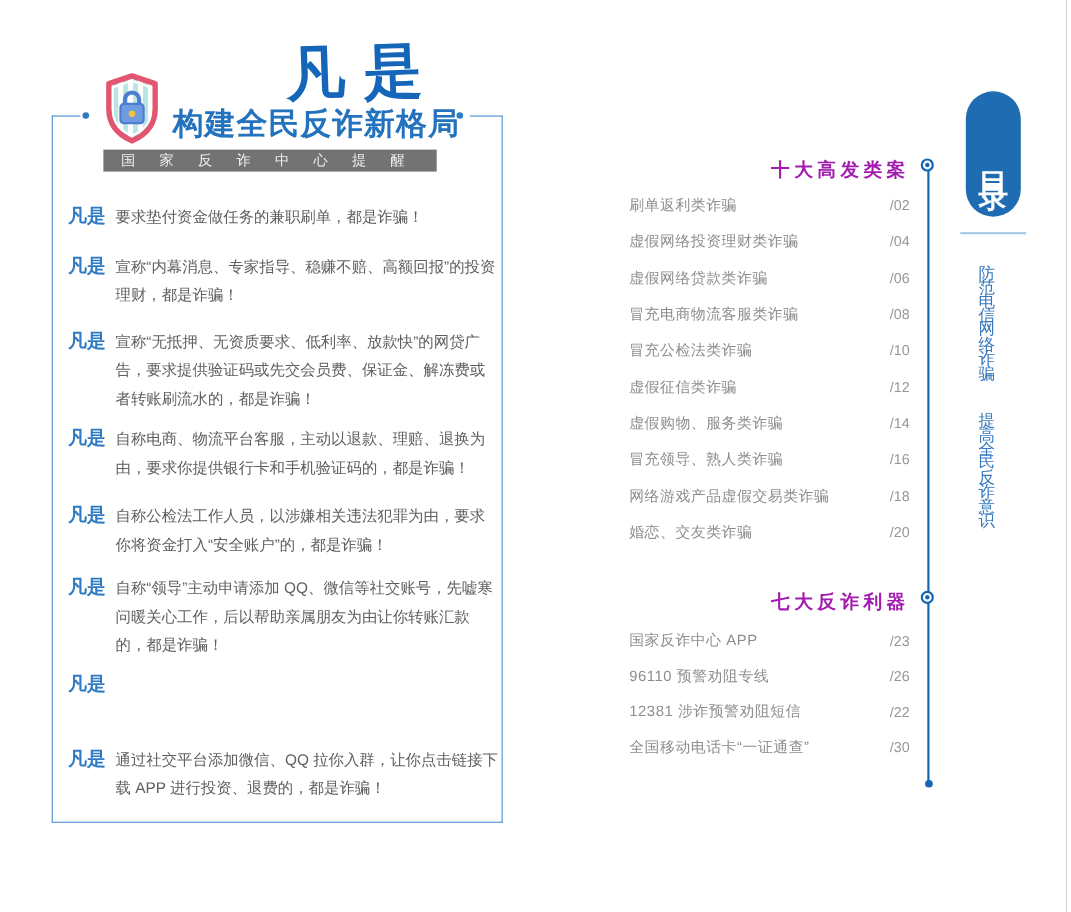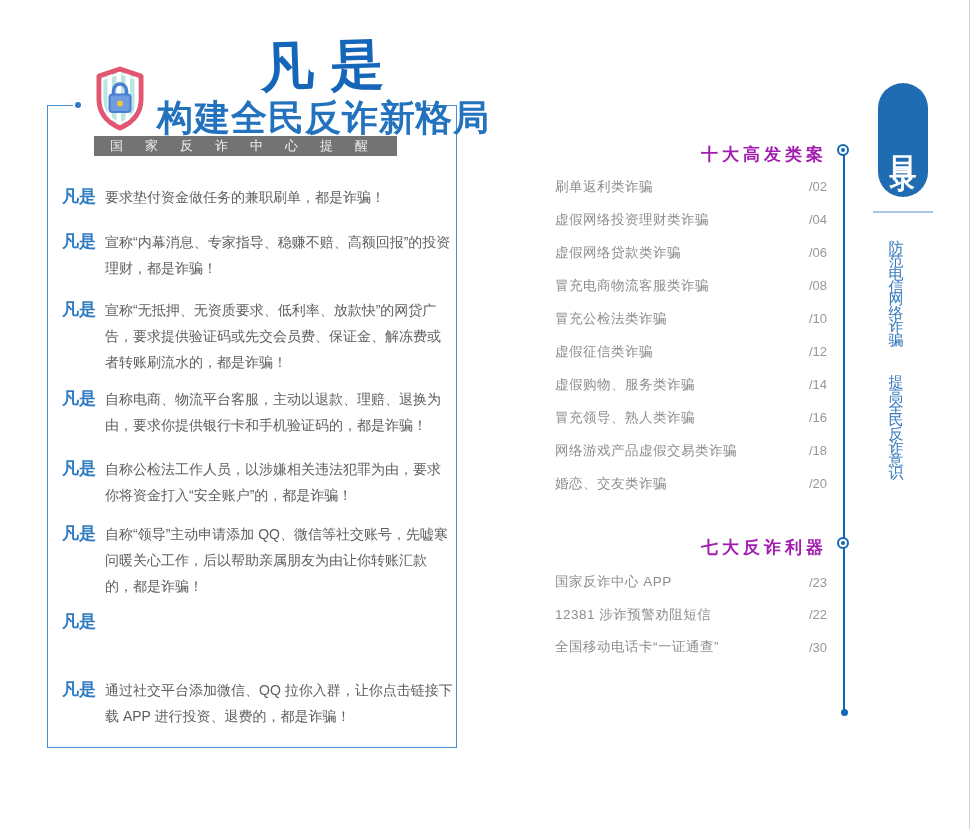--- a/index.html
+++ b/index.html
@@ -17,21 +17,21 @@
   .dot-left  { left:75px;  top:102px; }
   .dot-right { left:415px; top:102px; }
 
   
   .shield { position:absolute; left:94px; top:66px; }
   .slogan-small { position:absolute; left:158px; top:66px; font-size:26px; color:#2e7bc3;
                   letter-spacing:3px; font-weight:400; }
   .slogan-big { position:absolute; left:260px; top:30px; font-size:54px; font-weight:bold;
                 color:#1565b8; letter-spacing:16px; transform:rotate(-2deg);
                 font-family:"Liberation Serif", serif; }
-  .slogan-sub { position:absolute; left:157px; top:94px; font-size:36px; font-weight:bold;
+  .slogan-sub { position:absolute; left:157px; top:94px; font-size:28px; font-weight:bold;
                 color:#2272bd; letter-spacing:1px; }
   .gray-bar { position:absolute; left:94px; top:136px; width:303px; height:20px; background:#737373;
               color:#efefef; font-size:13px; line-height:20px; letter-spacing:22px;
               padding-left:16px; white-space:nowrap; overflow:hidden; }
 
   
   .fs-item { position:absolute; left:62px; width:392px; display:flex; align-items:flex-start; }
   .fs-label { font-size:17px; font-weight:bold; color:#2e7bc3; line-height:26px;
               margin-right:9px; white-space:nowrap; }
   .fs-text { font-size:14px; color:#5f5f5f; line-height:26px; flex:1; }
@@ -48,21 +48,21 @@
   .bullseye::after { content:""; position:absolute; inset:2px; background:#1467b5; border-radius:50%; }
   .b1{top:144px} .b2{top:537px}
   .toc-end-dot { position:absolute; left:841px; top:709px; width:7px; height:7px;
                  border-radius:50%; background:#1467b5; }
   .toc-list { position:absolute; left:555px; width:272px; display:flex; flex-direction:column; }
   .toc-list.s1 { top:170px; }
   .toc-list.s2 { top:566px; }
   .toc-row { display:flex; justify-content:space-between; align-items:center; }
   .s1 .toc-row { height:33px; }
   .s2 .toc-row { height:32.5px; }
-  .toc-title { font-size:13.5px; color:#8e8e8e; letter-spacing:0.5px; }
+  .toc-title { font-size:13.5px; color:#8e8e8e; letter-spacing:0.5px;margin-left:17px; }
   .toc-page  { font-size:13px; color:#979797; }
 
   
   .edge-line { position:absolute; left:969px; top:0; width:1px; height:829px; background:#d4d4d4; }
   .pill { position:absolute; left:878px; top:83px; width:50px; height:114px; border-radius:25px;
           background:#1f6cb2; display:flex; align-items:center; justify-content:center; }
   .pill-text { writing-mode:vertical-lr; text-orientation:upright; color:#ffffff;
                font-size:27px; letter-spacing:10px; font-family:"Liberation Serif", serif;
                font-weight:bold; margin-top:10px; }
   .pill-divider { position:absolute; left:873px; top:211px; width:60px; height:2px; background:#a6c8e6; }
@@ -181,20 +181,24 @@
 
   <div class="toc-heading h2">七大反诈利器</div>
   <span class="bullseye b2"></span>
 
   <div class="toc-list s2">
     <div class="toc-row">
       <span class="toc-title">国家反诈中心 APP</span>
       <span class="toc-page">/23</span>
     </div>
     <div class="toc-row">
+      <span class="toc-title">96110 预警劝阻专线</span>
+      <span class="toc-page">/26</span>
+    </div>
+    <div class="toc-row">
       <span class="toc-title">12381 涉诈预警劝阻短信</span>
       <span class="toc-page">/22</span>
     </div>
     <div class="toc-row">
       <span class="toc-title">全国移动电话卡“一证通查”</span>
       <span class="toc-page">/30</span>
     </div>
   </div>
 
   <div class="toc-end-dot"></div>

